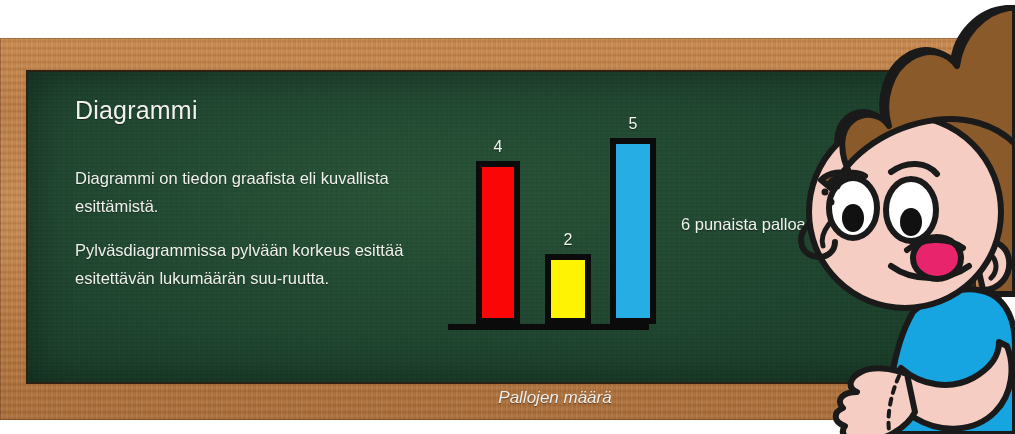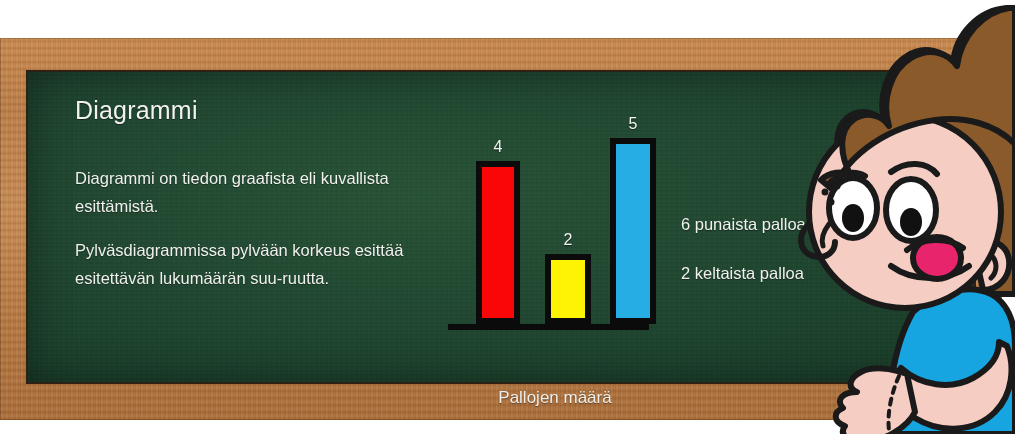--- a/index.html
+++ b/index.html
@@ -40,21 +40,21 @@
   
   #chart{position:absolute;left:412px;top:30px;width:230px;height:280px;}
   .baseline{position:absolute;left:8px;top:222px;width:201px;height:6px;background:#0b0b0b;}
   .bar{position:absolute;bottom:58px;border:6px solid #0b0b0b;box-sizing:border-box;}
   .bar .lbl{position:absolute;left:0;right:0;top:-29px;text-align:center;color:#f4f4f0;
             font-size:16px;text-shadow:0 1px 1px rgba(0,0,0,.5);}
   #bar0{left:36px;width:44px;height:163px;background:#fb0606;}
   #bar1{left:105px;width:46px;height:70px;background:#fdf302;}
   #bar2{left:170px;width:46px;height:186px;background:#26ade4;}
   #xlabel{position:absolute;left:0;width:230px;top:286px;text-align:center;color:#efefeb;
-          font-size:17px;text-shadow:0 1px 1px rgba(0,0,0,.45);}
+          font-size:17px;text-shadow:0 1px 1px rgba(0,0,0,.45);font-style:italic;}
 
   
   #legend{position:absolute;left:653px;top:143px;}
   #legend .li{color:#f1f1ed;font-size:16.5px;margin-bottom:30px;white-space:nowrap;
               text-shadow:0 1px 1px rgba(0,0,0,.4);}
 
   
   #boy{position:absolute;left:795px;top:-6px;width:220px;height:440px;}
   #boy svg{display:block;}
 </style>
@@ -85,21 +85,20 @@
       </div>
       <div class="bar" id="bar2">
         <span class="lbl">5</span>
       </div>
 
       <div id="xlabel">Pallojen määrä</div>
     </div>
 
     <div id="legend">
       <div class="li">6 punaista palloa</div>
-      <div class="li">2 keltaista palloa</div>
     </div>
   </div>
 
   <div id="boy">
     <svg width="220" height="440" viewBox="0 0 220 440" xmlns="http://www.w3.org/2000/svg">
       <g stroke="#1a1a1a" stroke-width="6" stroke-linejoin="round" stroke-linecap="round">
 
         <path fill="#8b5a2b" d="
           M 60 236
           C 30 232 12 214 18 196

